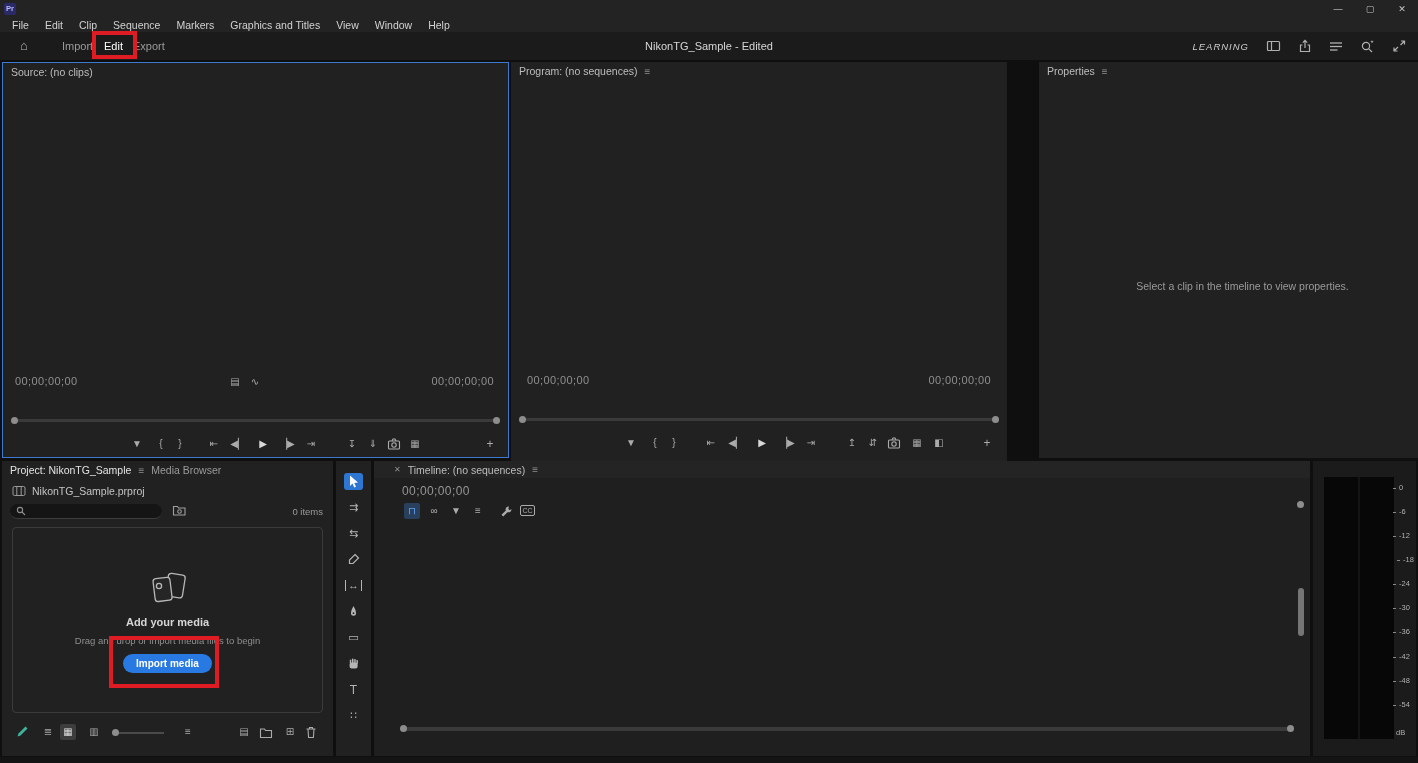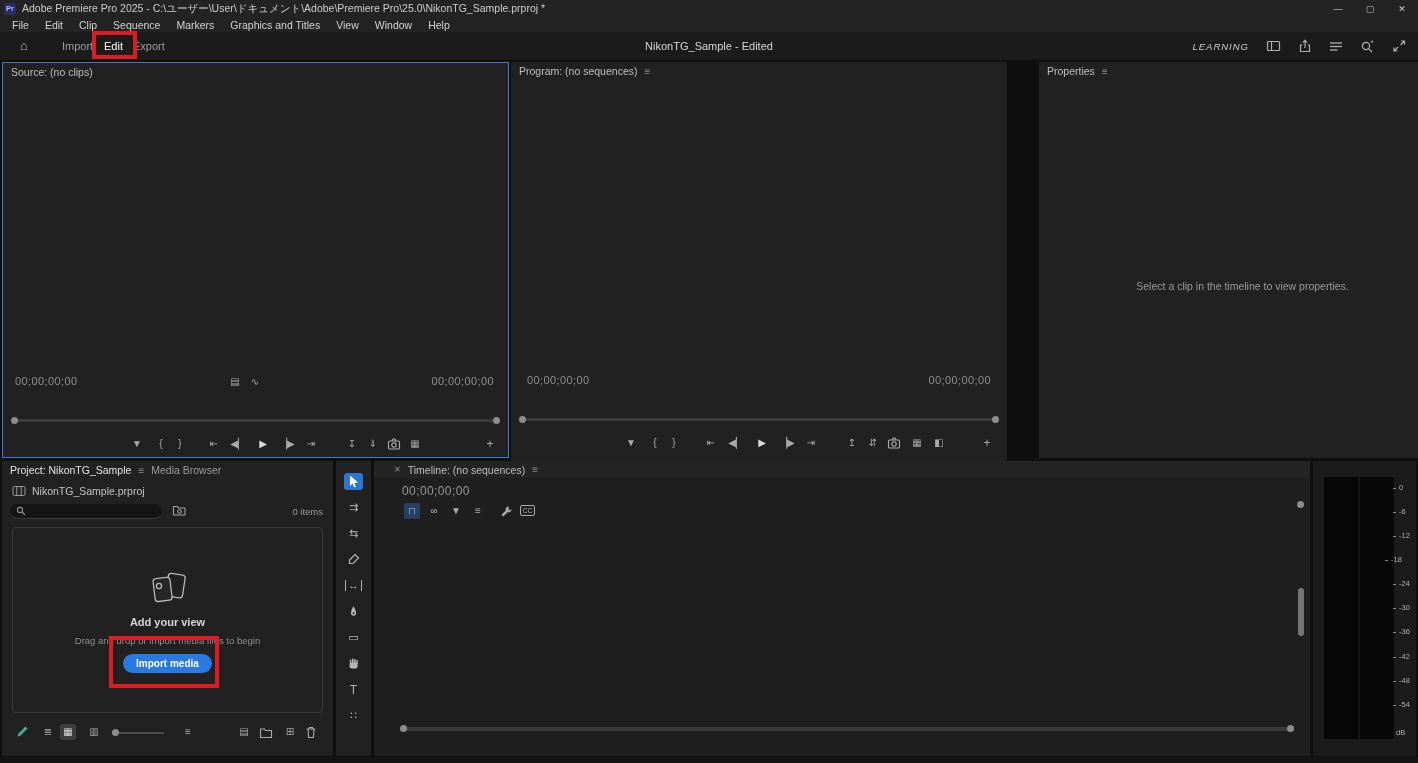--- a/index.html
+++ b/index.html
@@ -37,21 +37,20 @@
   svg{display:block;}
 </style>
 </head>
 <body>
 
 <div id="root">
 
   <div class="abs" style="left:0;top:0;width:1418px;height:17px;background:#232323;display:flex;align-items:center;justify-content:space-between;">
     <div style="width:12px;height:12px;margin-left:4px;background:#2a2a66;color:#b9b9ff;font-size:7.5px;
                 display:flex;align-items:center;justify-content:center;border-radius:2px;font-weight:bold;">Pr</div>
-    <div style="margin-left:6px;font-size:10.5px;color:#cccccc;white-space:nowrap;">Adobe Premiere Pro 2025 - C:\ユーザー\User\ドキュメント\Adobe\Premiere Pro\25.0\NikonTG_Sample.prproj *</div>
     <div style="margin-left:auto;display:flex;">
       <div class="win-btn">—</div>
       <div class="win-btn">▢</div>
       <div class="win-btn">✕</div>
     </div>
   </div>
 
   <div class="abs" style="left:0;top:17px;width:1418px;height:15px;background:#232323;display:flex;align-items:center;padding-left:4px;">
     <span class="menu-item">File</span>
     <span class="menu-item">Edit</span>
@@ -242,21 +241,21 @@
                 display:flex;flex-direction:column;align-items:center;padding-top:44px;">
       <span>
         <svg width="46" height="36" viewBox="0 0 46 36">
           <g fill="none" stroke="#b8b8b8" stroke-width="1.3">
             <rect x="22" y="2" width="17" height="23" rx="3" transform="rotate(9 30 13)"></rect>
             <rect x="9" y="6" width="17" height="23" rx="3" fill="#262626" transform="rotate(-7 17 17)"></rect>
             <circle cx="14" cy="14" r="2.6"></circle>
           </g>
         </svg>
       </span>
-      <span style="margin-top:8px;font-size:11px;font-weight:bold;color:#d6d6d6;">Add your view</span>
+      <span style="margin-top:8px;font-size:11px;font-weight:bold;color:#d6d6d6;">Add your media</span>
       <span style="margin-top:7px;font-size:9.5px;color:#8f8f8f;">Drag and drop or import media files to begin</span>
       <button class="btn-primary" style="margin-top:8px;">Import media</button>
     </div>
 
     <div class="abs" style="left:0;right:0;top:261px;height:22px;">
       <span class="abs" style="left:14px;top:3px;">
         <svg width="13" height="13" viewBox="0 0 13 13">
           <path d="M9.5 1.5l2 2L4.5 10.5l-3 1 1-3z" fill="#3fb39b"></path>
           </svg>
       </span>
@@ -360,21 +359,21 @@
         <span>0</span>
       </div>
     <div class="meter-tick" style="left:80px;top:47px;">
         <span class="dash"></span>
         <span>-6</span>
       </div>
     <div class="meter-tick" style="left:80px;top:71px;">
         <span class="dash"></span>
         <span>-12</span>
       </div>
-    <div class="meter-tick" style="left:72px;top:95px;text-align:center;">
+    <div class="meter-tick" style="left:84px;top:95px;text-align:center;">
         <span class="dash"></span>
         <span>-18</span>
       </div>
     <div class="meter-tick" style="left:80px;top:119px;">
         <span class="dash"></span>
         <span>-24</span>
       </div>
     <div class="meter-tick" style="left:80px;top:143px;">
         <span class="dash"></span>
         <span>-30</span>

